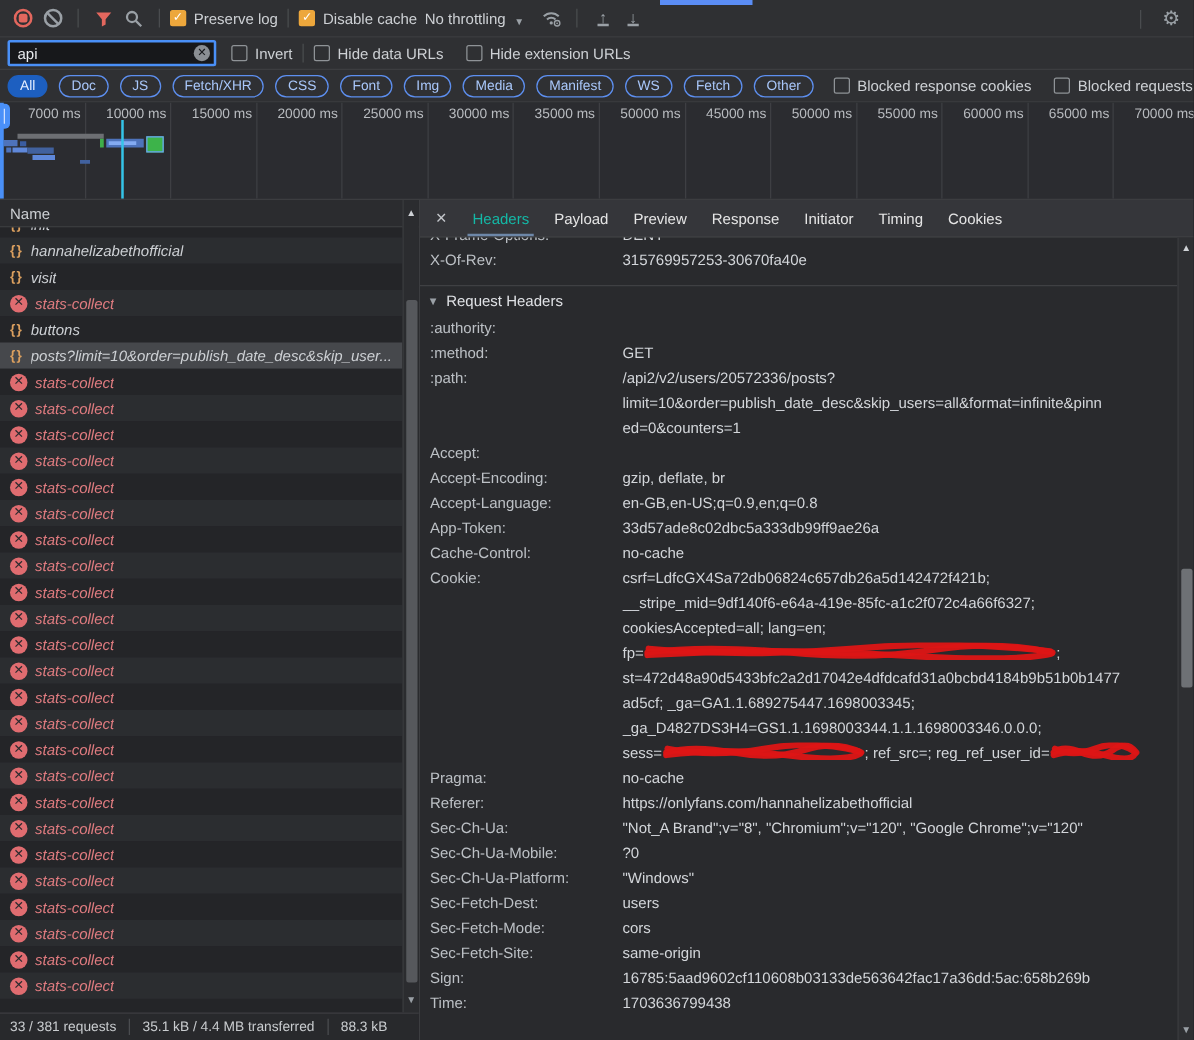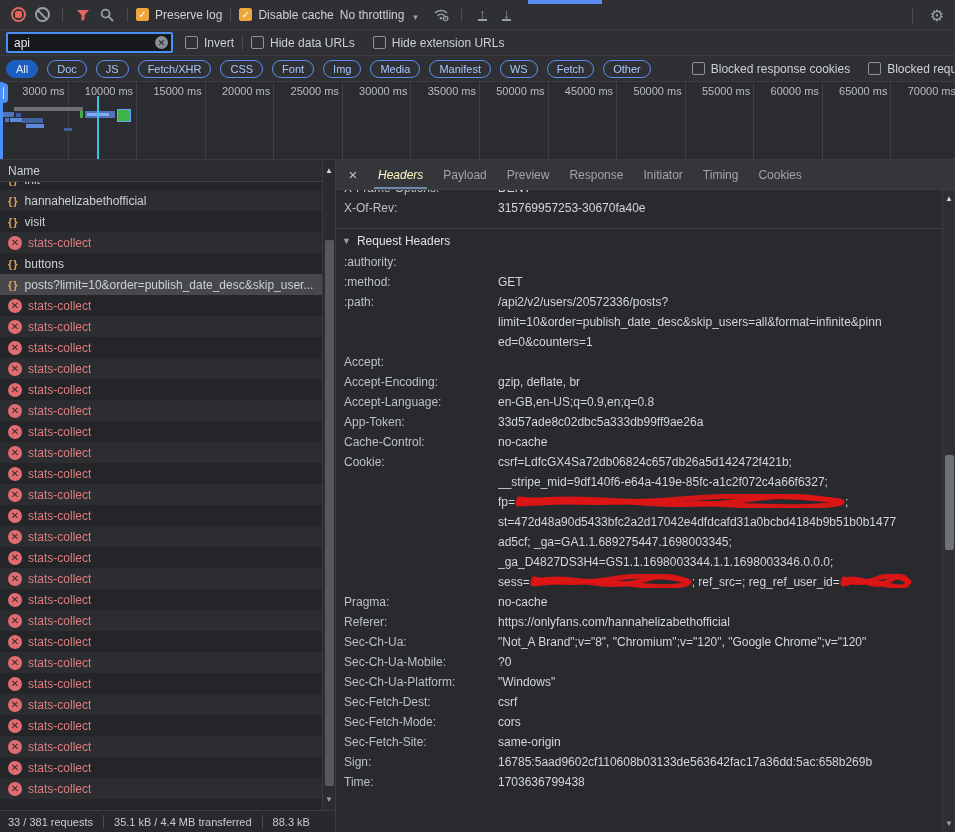--- a/index.html
+++ b/index.html
@@ -5,21 +5,21 @@
   * { margin:0; padding:0; box-sizing:border-box; }
   html,body { background:#202124; }
   body { font-family:"Liberation Sans","DejaVu Sans",sans-serif; }
   #app { position:relative; width:955px; height:832px; background:#292a2d; color:#cdd0d4;
          overflow:hidden; font-size:12px; }
 
   
   .tb { display:flex; align-items:center; background:#2f3033; border-bottom:1px solid #3c3d40; }
   #tb1 { height:30px; padding:0 6px; position:relative; }
   #tb2 { height:26px; padding:0 4px; }
-  #tb3 { height:26px; padding:0 6px; background:#2f3033;gap:25px; }
+  #tb3 { height:26px; padding:0 6px; background:#2f3033; }
   .sep { width:1px; height:15px; background:#4a4c4f; margin:0 8px; flex:0 0 auto; }
   .icon-btn { display:flex; align-items:center; justify-content:center; width:24px; height:24px; flex:0 0 auto; cursor:pointer; }
 
   .rec-outer { width:15px; height:15px; border:2px solid #e3675e; border-radius:50%;
                display:flex; align-items:center; justify-content:center; }
   .rec-inner { width:7px; height:7px; border-radius:2px; background:#e3675e; }
   .clear-outer { width:15px; height:15px; border:2px solid #9aa0a6; border-radius:50%; position:relative; }
   .clear-outer::after { content:""; position:absolute; left:50%; top:-1px; width:2px; height:13px;
                         background:#9aa0a6; transform:translateX(-50%) rotate(-45deg); }
 
@@ -70,21 +70,21 @@
   #left-panel { position:relative; width:336px; border-right:1px solid #3c3d40; background:#242528; flex:0 0 auto; }
   #name-header { height:22px; line-height:22px; padding-left:8px; background:#2b2c2f;
                  border-bottom:1px solid #3f4043; color:#cdd0d4; }
   #list-clip { position:absolute; top:22px; left:0; right:13px; bottom:22px; overflow:hidden; }
   #request-list { margin-top:-13px; }
   .req-row { height:21px; display:flex; align-items:center; gap:6px; padding-left:8px;
              white-space:nowrap; overflow:hidden; cursor:pointer; }
   .req-row:nth-child(even) { background:#2b2d30; }
   .req-row:nth-child(odd)  { background:#242528; }
   .req-row.selected { background:#46484c; }
-  .req-row .rname { overflow:hidden; text-overflow:ellipsis; }
+  .req-row .rname { overflow:hidden; text-overflow:ellipsis;font-style:italic; }
   .req-row.err .rname { color:#e07c80; }
   .json-ic { color:#dca05f; font-size:11px; font-weight:bold; flex:0 0 auto; letter-spacing:1px; }
   .err-ic { width:14px; height:14px; border-radius:50%; background:#e06c70; color:#2a2b2e; font-size:10px;
             font-weight:bold; display:flex; align-items:center; justify-content:center; flex:0 0 auto; }
 
   
   #left-sb { position:absolute; right:0; top:0; bottom:22px; width:13px; background:#2b2c2f; border-left:1px solid #3a3b3e; }
   .sb-arrow { position:absolute; left:0; right:0; text-align:center; font-size:8px; color:#cfd2d6; }
   #left-sb-thumb { position:absolute; left:2px; width:9px; top:80px; height:546px; background:#56585c; border-radius:2px; }
   #left-sb .up { top:6px; } #left-sb .down { bottom:6px; color:#9aa0a6; }
@@ -94,22 +94,22 @@
                 border-top:1px solid #3c3d40; display:flex; align-items:center; padding-left:8px;
                 font-size:11px; color:#c9cccf; white-space:nowrap; overflow:hidden; }
   .st-sep { width:1px; height:13px; background:#4a4c4f; margin:0 10px; flex:0 0 auto; }
 
   
   #right-panel { position:relative; flex:1; background:#292a2d; overflow:hidden; }
   #tab-bar { height:30px; background:#35363a; border-bottom:1px solid #3f4043; display:flex;
              align-items:stretch; padding-left:8px; }
   #tab-close { align-self:center; width:18px; height:18px; display:flex; align-items:center; justify-content:center;
                color:#c4c7cb; font-size:15px; cursor:pointer; margin-right:6px; }
-  .tab { display:flex; align-items:center; padding:0 10px; color:#a3a3a3; cursor:pointer; position:relative; }
-  .tab.active { color:#fef9c3;font-style:italic; }
+  .tab { display:flex; align-items:center; padding:0 10px; color:#e5e5e5; cursor:pointer; position:relative; }
+  .tab.active { color:#14b8a6; }
   .tab.active::after { content:""; position:absolute; left:6px; right:6px; bottom:0; height:2px; background:#6d87a8; }
 
   #detail-clip { position:absolute; top:30px; left:0; right:13px; bottom:0; overflow:hidden; }
   #headers-body { margin-top:-12px; }
   .hrow { display:flex; align-items:flex-start; }
   .hk { width:162px; flex:0 0 auto; padding-left:8px; line-height:20px; color:#bcc0c5; }
   .hv { flex:1; line-height:20px; color:#d3d6da; word-break:break-all; }
   .hv .vline { line-height:20px; white-space:nowrap; overflow:hidden; }
   .hgap { height:10px; }
   .hsection { border-top:1px solid #3f4043; padding:5px 0 4px 6px; color:#dfe1e5; display:flex;
@@ -233,21 +233,21 @@
         <div class="cb-wrap">
           <span class="cb"></span>
           <span class="cb-label">Blocked requests</span>
         </div>
       </div>
   </div>
 
   <div id="overview">
     <div id="ov-cols">
         <div class="ov-col" style="left: 0px; width: 68.57px;"></div>
-        <div class="ov-label" style="right: auto; left: 64.57px; transform: translateX(-100%);">3000 ms</div>
+        <div class="ov-label" style="right: auto; left: 64.57px; transform: translateX(-100%);">7000 ms</div>
         <div class="ov-col" style="left: 0px; width: 137.14px;"></div>
         <div class="ov-label" style="right: auto; left: 133.14px; transform: translateX(-100%);">10000 ms</div>
         <div class="ov-col" style="left: 0px; width: 205.71px;"></div>
         <div class="ov-label" style="right: auto; left: 201.71px; transform: translateX(-100%);">15000 ms</div>
         <div class="ov-col" style="left: 0px; width: 274.28px;"></div>
         <div class="ov-label" style="right: auto; left: 270.28px; transform: translateX(-100%);">20000 ms</div>
         <div class="ov-col" style="left: 0px; width: 342.85px;"></div>
         <div class="ov-label" style="right: auto; left: 338.85px; transform: translateX(-100%);">25000 ms</div>
         <div class="ov-col" style="left: 0px; width: 411.42px;"></div>
         <div class="ov-label" style="right: auto; left: 407.42px; transform: translateX(-100%);">30000 ms</div>
@@ -502,20 +502,21 @@
               <div class="hk">Cache-Control:</div>
               <div class="hv">
                 <div class="vline">no-cache</div>
               </div>
             </div>
             <div class="hrow">
               <div class="hk">Cookie:</div>
               <div class="hv">
                 <div class="vline">csrf=LdfcGX4Sa72db06824c657db26a5d142472f421b;</div>
                 <div class="vline">__stripe_mid=9df140f6-e64a-419e-85fc-a1c2f072c4a66f6327;</div>
+                <div class="vline">cookiesAccepted=all; lang=en;</div>
                 <div class="vline">fp=<span class="redact" style="width: 330px;"><svg width="330" height="14" viewBox="0 0 330 14">
                       <path d="M3 8 Q 49.5 2 115.49999999999999 8 T 230.99999999999997 6 T 327 8" stroke="#dd1515" stroke-width="5" fill="none" stroke-linecap="round" opacity="0.95"></path>
                       <path d="M4 5 Q 82.5 12 165 5 T 325 7" stroke="#dd1515" stroke-width="5" fill="none" stroke-linecap="round" opacity="0.95"></path>
                       <path d="M3 10 Q 99 4 198 10 T 326 9" stroke="#dd1515" stroke-width="5" fill="none" stroke-linecap="round" opacity="0.95"></path>
                     </svg></span>;</div>
                 <div class="vline">st=472d48a90d5433bfc2a2d17042e4dfdcafd31a0bcbd4184b9b51b0b1477</div>
                 <div class="vline">ad5cf; _ga=GA1.1.689275447.1698003345;</div>
                 <div class="vline">_ga_D4827DS3H4=GS1.1.1698003344.1.1.1698003346.0.0.0;</div>
                 <div class="vline">sess=<span class="redact" style="width: 162px;"><svg width="162" height="14" viewBox="0 0 162 14">
                       <path d="M3 8 Q 24.3 2 56.699999999999996 8 T 113.39999999999999 6 T 159 8" stroke="#dd1515" stroke-width="5" fill="none" stroke-linecap="round" opacity="0.95"></path>
@@ -554,21 +555,21 @@
             </div>
             <div class="hrow">
               <div class="hk">Sec-Ch-Ua-Platform:</div>
               <div class="hv">
                 <div class="vline">"Windows"</div>
               </div>
             </div>
             <div class="hrow">
               <div class="hk">Sec-Fetch-Dest:</div>
               <div class="hv">
-                <div class="vline">csrf</div>
+                <div class="vline">users</div>
               </div>
             </div>
             <div class="hrow">
               <div class="hk">Sec-Fetch-Mode:</div>
               <div class="hv">
                 <div class="vline">cors</div>
               </div>
             </div>
             <div class="hrow">
               <div class="hk">Sec-Fetch-Site:</div>

